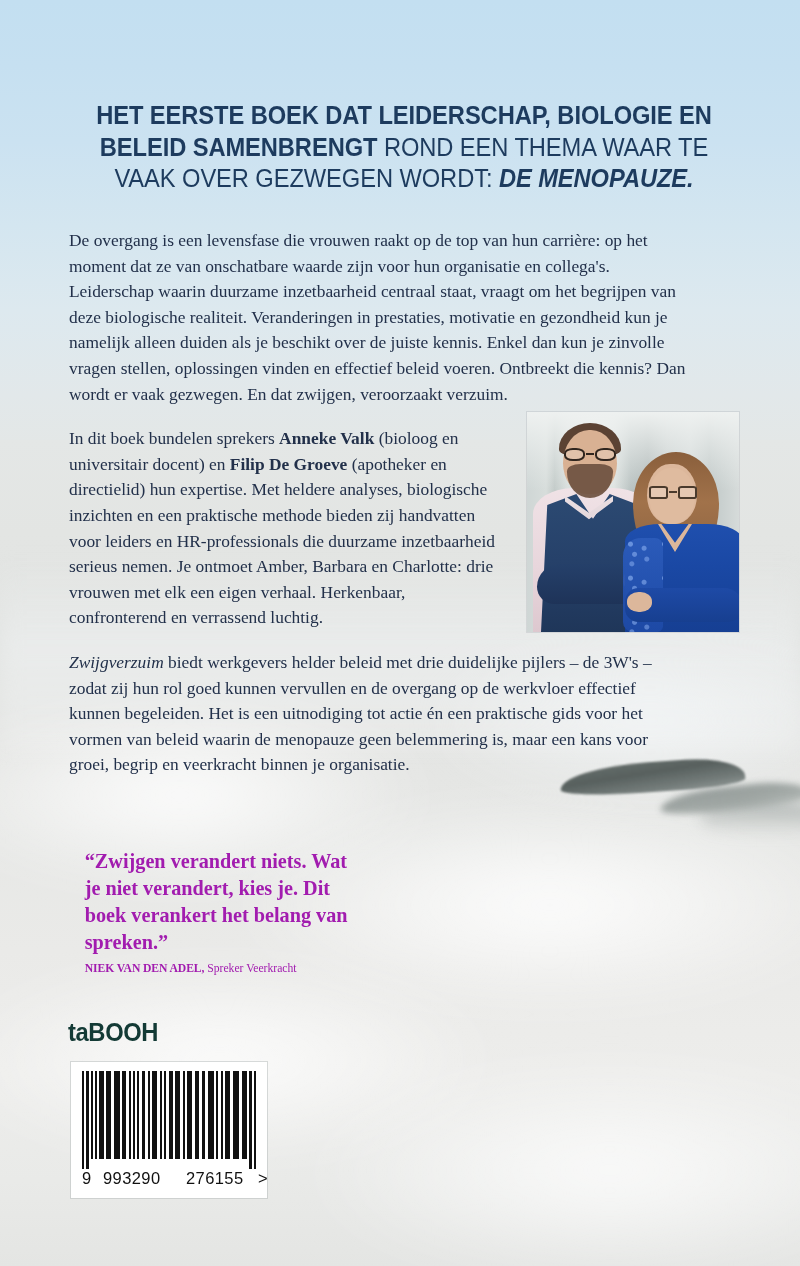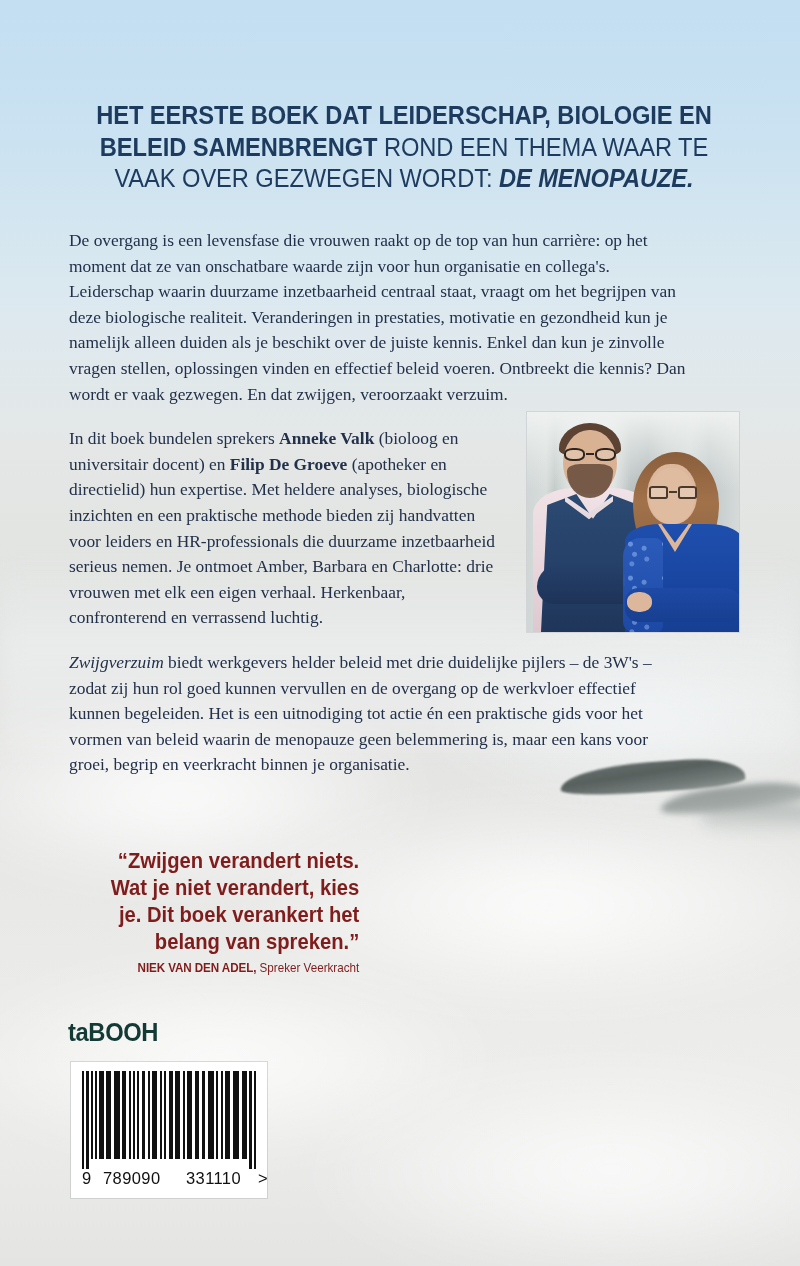--- a/index.html
+++ b/index.html
@@ -190,23 +190,23 @@
               radial-gradient(circle at 26% 76%, rgba(160,195,255,.45) 2px, transparent 3px);
             background-size:34px 34px; }
   .w-arms { position:absolute; left:98px; top:176px; width:118px; height:34px;
             background:linear-gradient(180deg,#1e4aa6,#173f90); border-radius:16px 22px 18px 16px; }
   .w-hand { position:absolute; left:100px; top:180px; width:25px; height:20px;
             background:#dcb79b; border-radius:46%; }
 
   
   .quote {
     position:absolute;
-    font-family:Liberation Sans, sans-serif;
-    color:#7f1d1d;
-    text-align:right;
+    font-family:Liberation Serif, serif;
+    color:#a21caf;
+    text-align:left;
   }
   .q-text {
     font-weight:600;
     transform:scaleX(.94);
     transform-origin:center top;
   }
   .q-attr {
     font-weight:400;
     font-size:12.6px;
     margin-top:5px;
@@ -367,19 +367,19 @@
         <span class="short" style="left: 134.415px; width: 1.74px; height: 88px;"></span>
         <span class="short" style="left: 138.765px; width: 2.175px; height: 88px;"></span>
         <span class="short" style="left: 143.115px; width: 5.22px; height: 88px;"></span>
         <span class="short" style="left: 150.945px; width: 6.525px; height: 88px;"></span>
         <span class="short" style="left: 159.645px; width: 5.22px; height: 88px;"></span>
         <span style="left: 167.475px; width: 2.175px; height: 98px;"></span>
         <span style="left: 171.825px; width: 2.175px; height: 98px;"></span>
       </div>
     <div class="bc-digits">
       <span class="bc-d0">9</span>
-      <span class="bc-d1">789090</span>
-      <span class="bc-d2">331110</span>
+      <span class="bc-d1">993290</span>
+      <span class="bc-d2">276155</span>
       <span class="bc-d3">&gt;</span>
     </div>
   </div>
 
 </div>
 
 </body></html>

